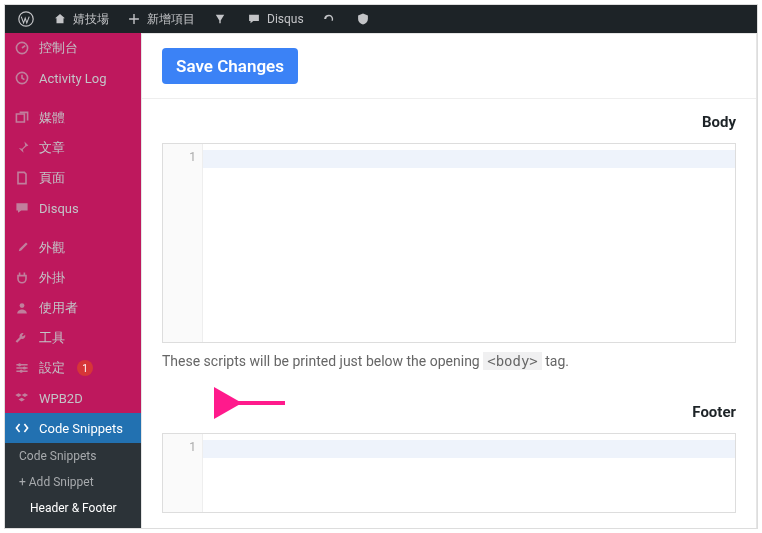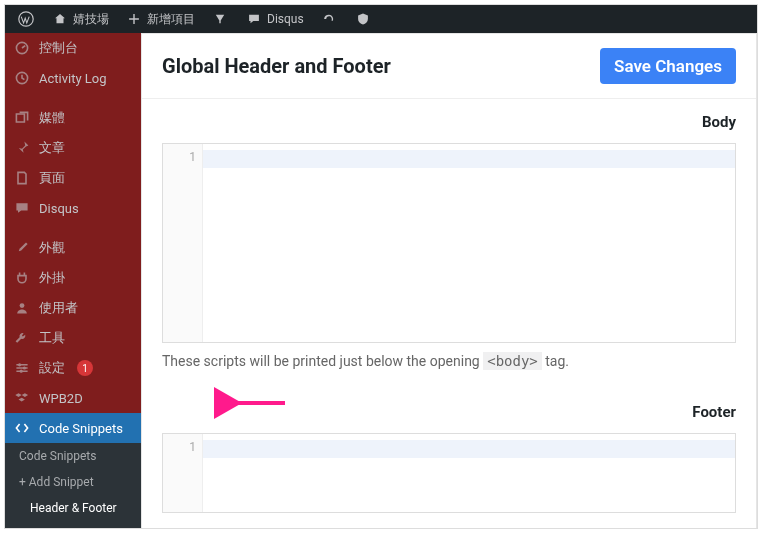--- a/index.html
+++ b/index.html
@@ -4,21 +4,21 @@
 <style>
 * { margin: 0; padding: 0; box-sizing: border-box; font-family: -apple-system, BlinkMacSystemFont, "Segoe UI", Roboto, sans-serif; }
 body { width: 762px; height: 533px; background: #fff; overflow: hidden; position: relative; }
 .frame { position: absolute; inset: 4px; border: 1px solid #ddd; background: #f0f0f1; overflow: hidden; }
 .topbar { height: 28px; background: #1d2327; color: #c3c4c7; display: flex; align-items: center; font-size: 12px; padding: 0 6px; justify-content: space-between; }
 .topbar-left, .topbar-right { display: flex; align-items: center; gap: 4px; }
 .topbar .tb-item { display: flex; align-items: center; gap: 4px; padding: 17px 6px; cursor: pointer; height: 28px; }
 .topbar .tb-icon { width: 18px; height: 18px; display: flex; align-items: center; justify-content: center; }
 .avatar { width: 16px; height: 16px; background: #8c8f94; }
 .shell { display: flex; height: calc(100% - 28px); }
-.sidebar { width: 136px; background: #7f1d1d; color: #c3c4c7; font-size: 13px; overflow-y: auto; flex-shrink: 0; }
+.sidebar { width: 136px; background: #be185d; color: #c3c4c7; font-size: 13px; overflow-y: auto; flex-shrink: 0; }
 .menu-item { display: flex; align-items: center; gap: 8px; padding: 6px 8px; cursor: pointer; position: relative; }
 .menu-item .mi-icon { width: 18px; height: 18px; display: flex; align-items: center; justify-content: center; opacity: 0.6; }
 .menu-item.current { background: #2271b1; color: #fff; }
 .menu-item.current .mi-icon { opacity: 1; }
 .menu-item.current::after { content: ""; position: absolute; right: -8px; top: 50%; transform: translateY(-50%); border: 8px solid transparent; border-right-color: #f0f0f1; }
 .submenu { background: #2c3338; }
 .submenu .sub-item { padding: 6px 8px 6px 14px; cursor: pointer; color: #a7aaad; font-size: 12px; }
 .submenu .sub-item.current { color: #fff; font-weight: 400; margin-left: 11px; }
 .badge { background: #d63638; color: #fff; border-radius: 9px; min-width: 16px; height: 16px; font-size: 10px; display: inline-flex; align-items: center; justify-content: center; margin-left: 4px; padding: 0 4px; }
 .content { flex: 1; overflow-y: auto; padding: 0; background: #f0f0f1; }
@@ -221,21 +221,20 @@
         <div class="sub-item">+ Add Snippet</div>
         <div class="sub-item current">Header &amp; Footer</div>
         <div class="sub-item">Library</div>
 
       </div>
     </div>
 
     <div class="content">
       <div class="page-card">
         <div class="page-header">
-          <h1 class="page-title">Global Header and Footer</h1>
           <button class="btn-primary">Save Changes</button>
         </div>
 
         <div class="section">
           <div class="section-title">Body</div>
           <div class="code-editor">
             <div class="gutter"><span>1</span></div>
             <div class="code-body">
                 <div class="code-line"></div>
               </div>

